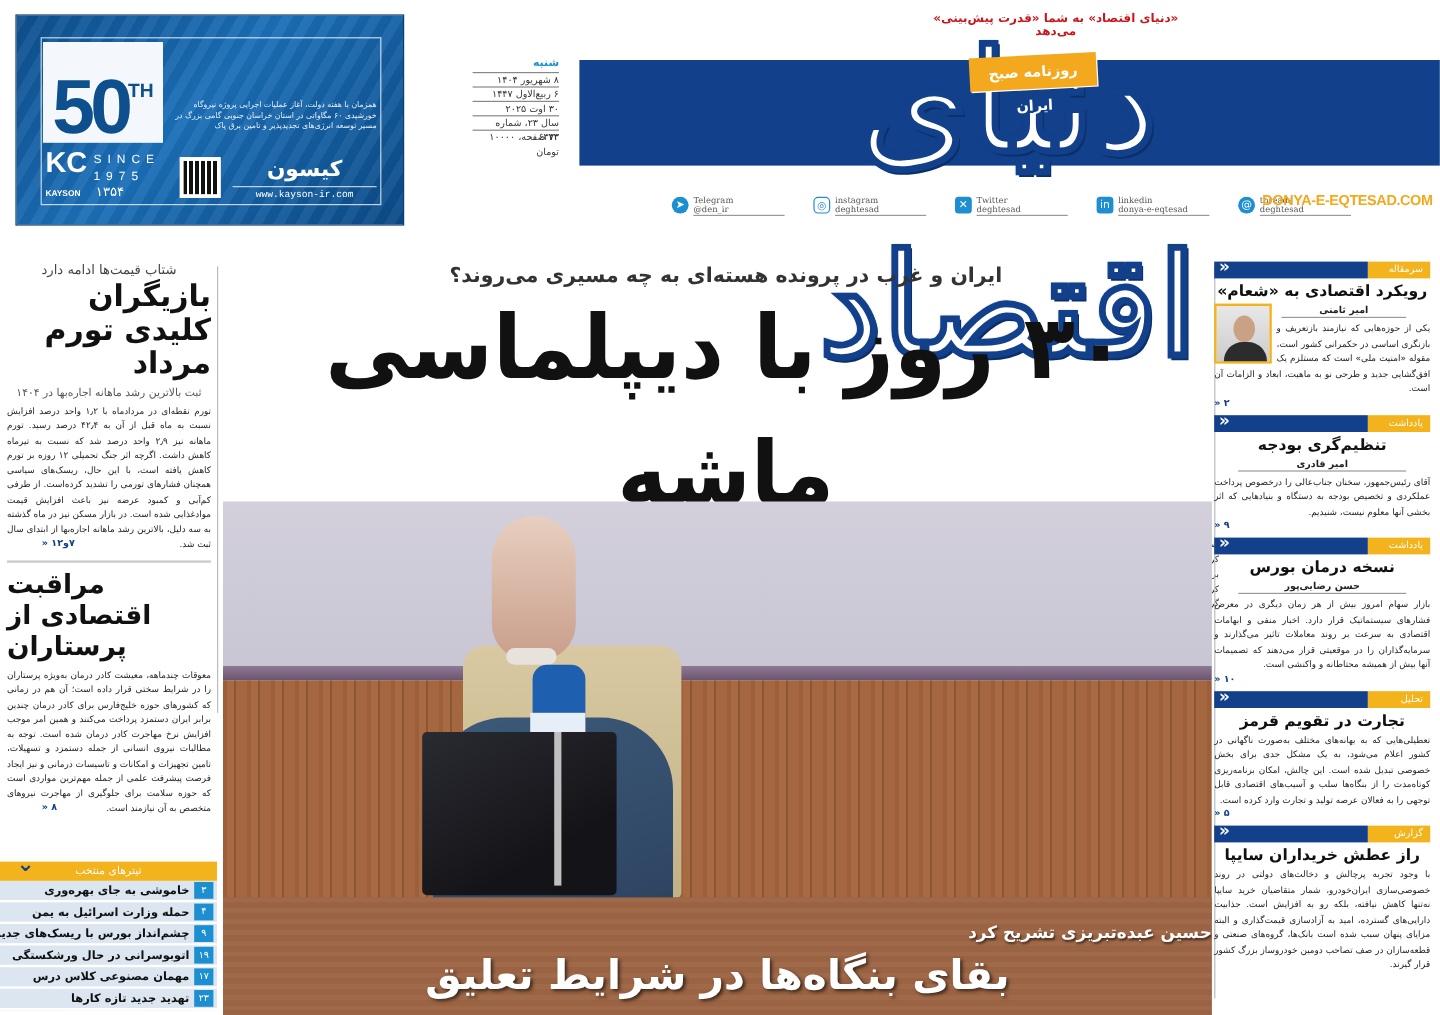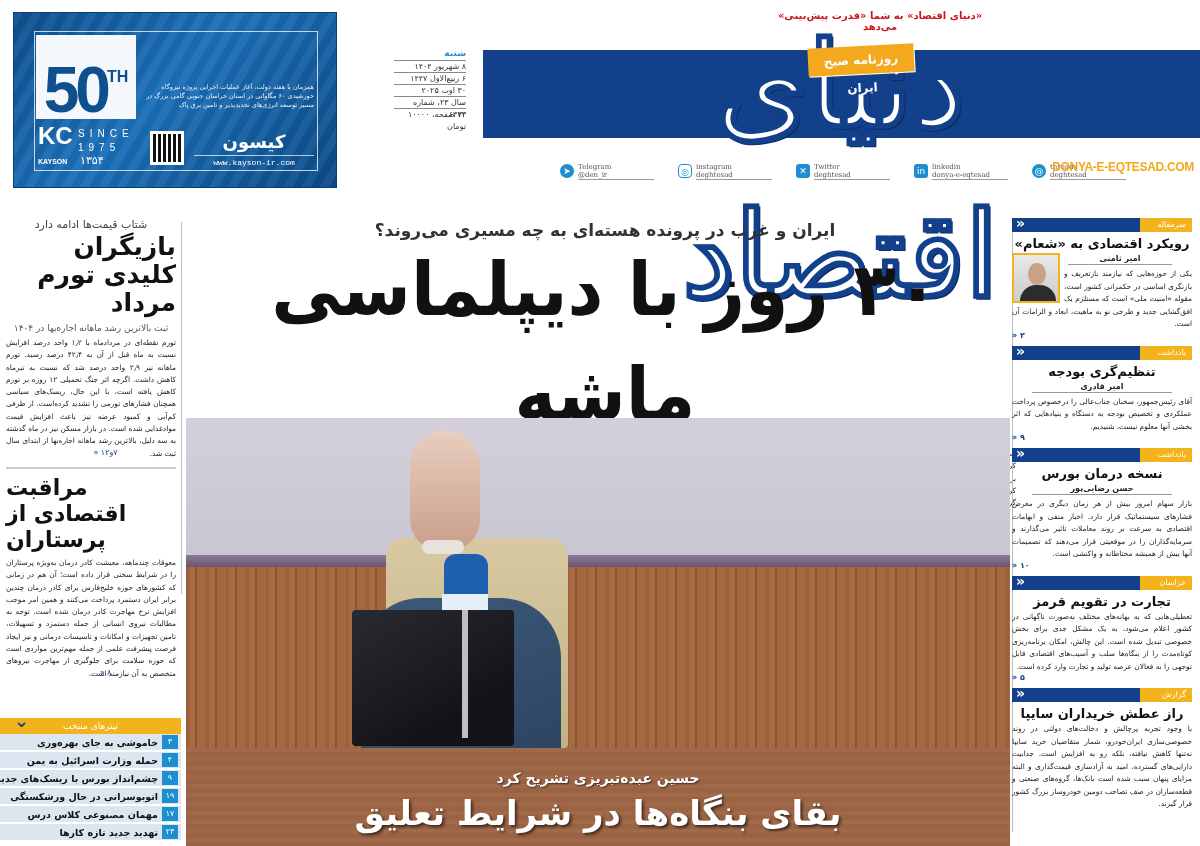--- a/index.html
+++ b/index.html
@@ -65,21 +65,21 @@
   .author-photo::before { content: ""; position: absolute; left: 14px; top: 8px; width: 18px; height: 22px; border-radius: 50%; background: #c9a286; }
   .author-photo::after { content: ""; position: absolute; left: 6px; top: 30px; width: 36px; height: 24px; border-radius: 16px 16px 0 0; background: #2c2c2c; }
 
   
   .leftcol { position: absolute; left: 6px; top: 218px; width: 170px; direction: rtl; }
   .vline-l { position: absolute; left: 181px; top: 222px; width: 1px; height: 372px; background: #bbb; }
   .l-kicker { font-size: 11px; color: #444; text-align: center; letter-spacing: 0.2px; }
   .l-title { font-weight: 700; font-size: 25px; line-height: 28px; text-align: right; color: #111; margin-top: 2px; }
   .l-sub { font-size: 9px; color: #555; text-align: center; margin: 6px 0 4px; }
   .l-body { font-size: 7.4px; line-height: 12.3px; text-align: justify; color: #222; }
-  .l-ref { color: #12408a; font-weight: normal; font-size: 8px; text-align: center; margin-top: -12px; padding-left: 29px; }
+  .l-ref { color: #12408a; font-weight: bold; font-size: 8px; text-align: left; margin-top: -12px; padding-left: 29px; }
   .l-sep { height: 2px; background: #ccc; margin: 10px 0 6px; }
   .l-title2 { font-weight: bold; font-size: 22px; line-height: 26px; text-align: left; color: #111; }
   .featured { position: absolute; left: 0; top: 718px; width: 181px; }
   .featured-head { height: 16px; background: #f3b31d; color: #fff; font-size: 9px; line-height: 16px; text-align: center; position: relative; }
   .featured-head::after { content: "⌄"; position: absolute; left: 14px; top: -5px; color: #12408a; font-size: 18px; font-weight: bold; }
   .f-item { display: flex; height: 18px; align-items: center; background: #dce6f1; border-bottom: 2px solid #fff; }
   .f-num { width: 16px; height: 14px; background: #1d8fd0; color: #fff; font-size: 8px; line-height: 14px; text-align: center; margin: 0 3px 0 4px; flex: none; }
   .f-label { font-size: 9.5px; font-weight: bold; color: #111; white-space: nowrap; }
 
   
@@ -99,21 +99,21 @@
   .ph-chair { position: absolute; left: 200px; top: 120px; width: 182px; height: 210px; background: linear-gradient(180deg, #d8c9a2 0%, #c2b187 100%); border-radius: 18px 18px 4px 4px; }
   .ph-body { position: absolute; left: 175px; top: 180px; width: 200px; height: 170px; background: linear-gradient(160deg, #3d5a7a 0%, #2c435f 100%); border-radius: 60px 60px 0 0; }
   .ph-head { position: absolute; left: 224px; top: 12px; width: 70px; height: 120px; border-radius: 35px 35px 30px 30px; background: linear-gradient(180deg, #e8cfc0 0%, #c99e8a 100%); }
   .ph-mustache { position: absolute; left: 236px; top: 122px; width: 42px; height: 14px; border-radius: 10px; background: #e8e2dc; }
   .ph-laptop { position: absolute; left: 166px; top: 192px; width: 162px; height: 136px; background: linear-gradient(150deg, #2a2a32 0%, #141418 70%); border-radius: 4px; }
   .ph-mic { position: absolute; left: 258px; top: 136px; width: 44px; height: 48px; background: #1e5fb0; border-radius: 12px 12px 2px 2px; }
   .ph-micflag { position: absolute; left: 256px; top: 176px; width: 46px; height: 16px; background: #e6eef7; }
   .ph-stand { position: absolute; left: 276px; top: 190px; width: 6px; height: 130px; background: #bfbfbf; }
   .ph-desk { position: absolute; left: 0; top: 330px; width: 100%; height: 98px;
              background: repeating-linear-gradient(180deg, #a06a4a 0 4px, #9a6343 4px 9px), #9c6646; }
-  .ph-caption-kicker { position: absolute; left: 0; top: 352px; width: 100%; text-align: center; color: #fff; font-weight: bold; font-size: 14px; text-shadow: 1px 1px 2px rgba(0,0,0,.6); }
+  .ph-caption-kicker { position: absolute; left: 0; top: 352px; width: 100%; color: #fff; font-weight: bold; font-size: 14px; text-shadow: 1px 1px 2px rgba(0,0,0,.6); }
   .ph-caption-title { position: absolute; left: 0; top: 372px; width: 100%; text-align: center; color: #fff; font-weight: 900; font-size: 34px; line-height: 46px; text-shadow: 2px 2px 3px rgba(0,0,0,.6); }
   .ph-caption-ref { position: absolute; left: 230px; top: 396px; color: #fff; font-size: 9px; }
 </style>
 </head>
 <body>
 
 <header class="masthead">
   <div class="ad">
     <div class="ad-frame"></div>
     <div class="ad-50"><span>50</span><sup>TH</sup></div>
@@ -287,21 +287,21 @@
         <span class="tag">یادداشت دوم</span>
         <span class="bar"></span>
       </div>
     <h3 class="r-title">نسخه درمان بورس</h3>
     <div class="r-author">حسن رضایی‌پور</div>
     <p class="r-body">بازار سهام امروز بیش از هر زمان دیگری در معرض فشارهای سیستماتیک قرار دارد. اخبار منفی و ابهامات اقتصادی به سرعت بر روند معاملات تاثیر می‌گذارند و سرمایه‌گذاران را در موقعیتی قرار می‌دهند که تصمیمات آنها بیش از همیشه محتاطانه و واکنشی است.</p>
     <div class="r-ref">۱۰ «</div>
   </section>
   <section class="rblock">
     <div class="sec-head">
-        <span class="tag">خراسان</span>
+        <span class="tag">تحلیل</span>
         <span class="bar"></span>
       </div>
     <h3 class="r-title">تجارت در تقویم قرمز</h3>
     <p class="r-body">تعطیلی‌هایی که به بهانه‌های مختلف به‌صورت ناگهانی در کشور اعلام می‌شود، به یک مشکل جدی برای بخش خصوصی تبدیل شده است. این چالش، امکان برنامه‌ریزی کوتاه‌مدت را از بنگاه‌ها سلب و آسیب‌های اقتصادی قابل توجهی را به فعالان عرصه تولید و تجارت وارد کرده است.</p>
     <div class="r-ref">۵ «</div>
   </section>
   <section class="rblock">
     <div class="sec-head">
         <span class="tag">گزارش</span>
         <span class="bar"></span>

